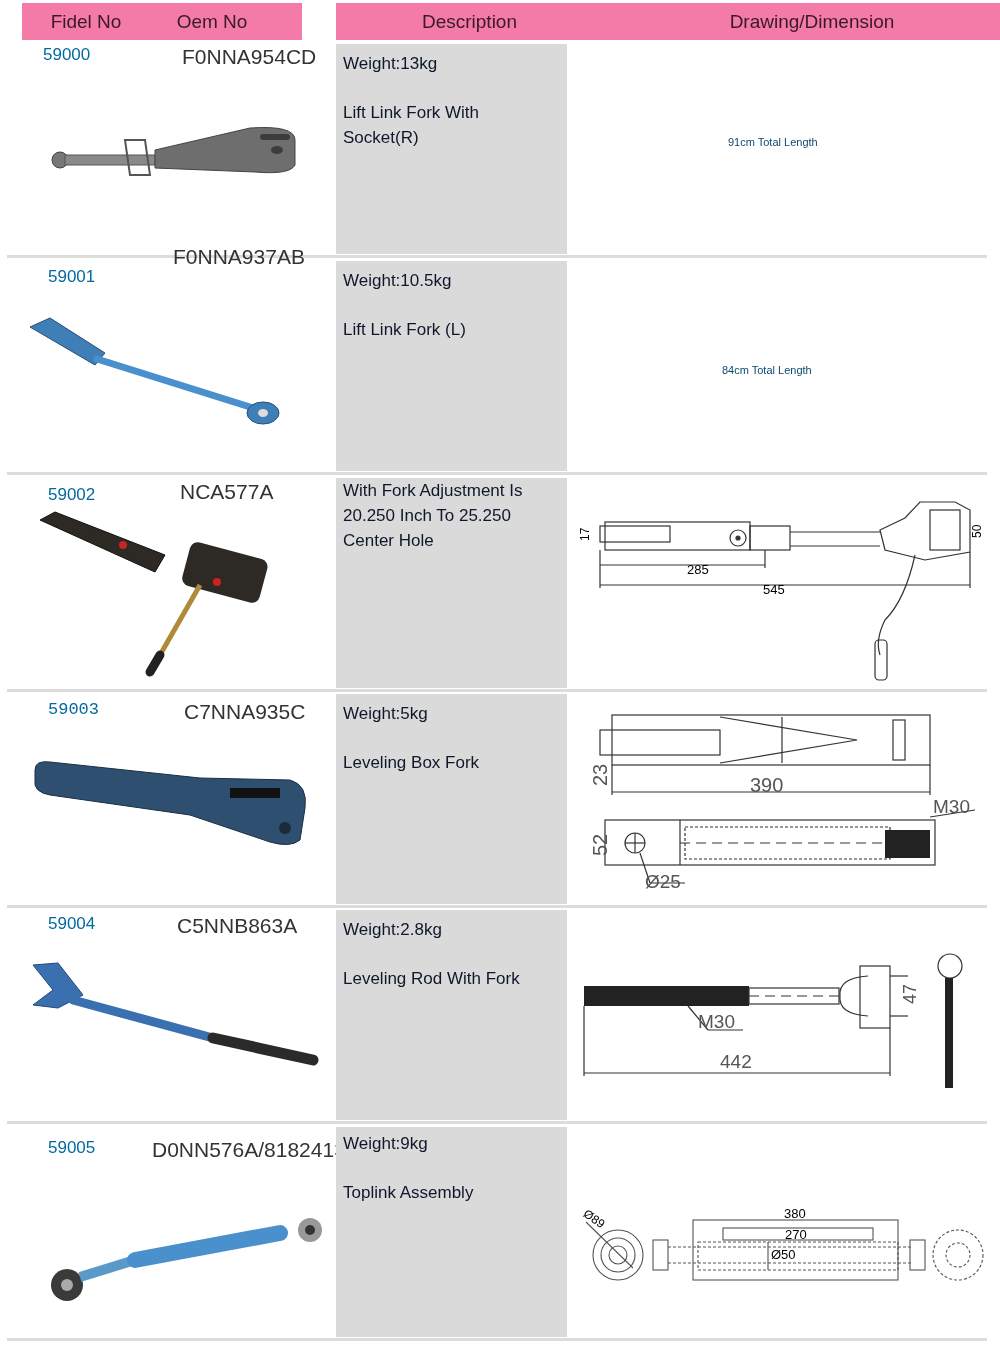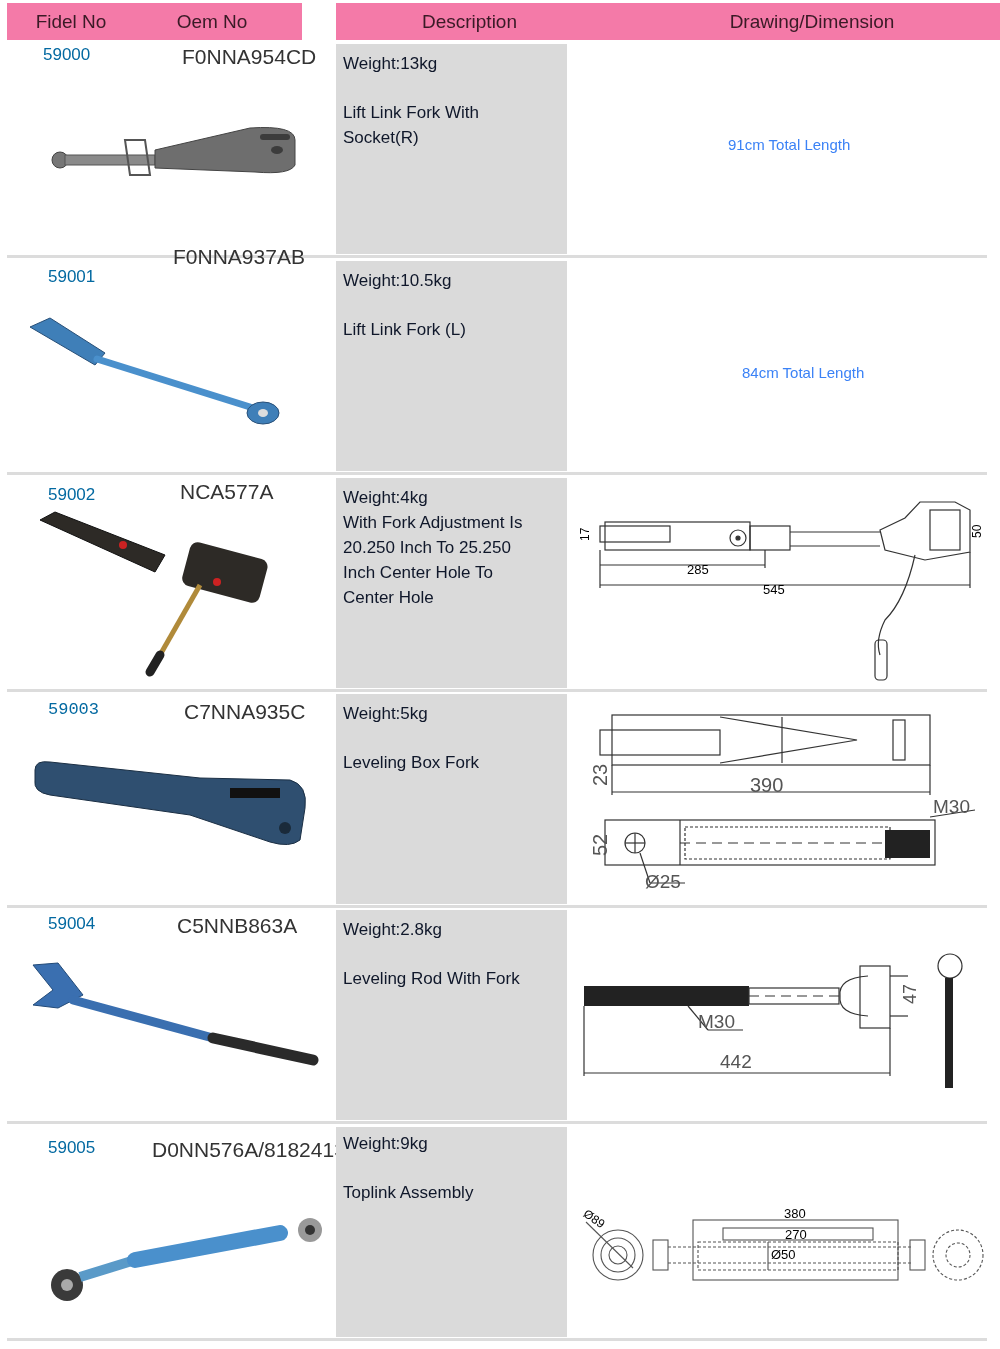--- a/index.html
+++ b/index.html
@@ -7,29 +7,29 @@
          font-family: "Liberation Sans", sans-serif; color: #222; }
   .hdr { position: absolute; top: 3px; height: 37px; background: #f47aa8;
          color: #3a1a26; font-size: 19px; display: flex; align-items: center; justify-content: center; }
   .row-line { position: absolute; left: 7px; width: 980px; height: 3px; background: #dcdcdc; }
   .fid { position: absolute; font-size: 17px; color: #0369a1; }
   .oem { position: absolute; font-size: 21px; color: #333; }
   .desc { position: absolute; left: 336px; width: 231px; background: #dadada; }
   .desc p { margin: 0; font-size: 17px; line-height: 25px; color: #0f172a; padding-left: 7px; }
   .desc .w { padding-top: 7px; }
   .desc .t { margin-top: 24px; }
-  .dim { position: absolute; font-size: 15px; color: #3b82f6; }
+  .dim { position: absolute; font-size: 11px; color: #0c4a6e; }
   .photo { position: absolute; }
   .drawing { position: absolute; }
   svg text { font-family: "Liberation Sans", sans-serif; }
 </style>
 </head>
 <body>
 
-<div class="hdr" style="left:7px;width:128px;">Fidel No</div>
+<div class="hdr" style="left:22px;width:128px;">Fidel No</div>
 <div class="hdr" style="left:122px;width:180px;">Oem No</div>
 <div class="hdr" style="left:336px;width:267px;">Description</div>
 <div class="hdr" style="left:571px;width:482px;">Drawing/Dimension</div>
 
 <div>
   <div class="fid" style="left:43px;top:45px;">59000</div>
   <div class="oem" style="left:182px;top:45px;">F0NNA954CD</div>
   <div class="desc" style="top:44px;height:210px;">
     <p class="w">Weight:13kg</p>
     <p class="t">Lift Link Fork With</p>
@@ -47,38 +47,36 @@
   <div class="row-line" style="top:255px;"></div>
 </div>
 
 <div>
   <div class="fid" style="left:48px;top:267px;">59001</div>
   <div class="oem" style="left:173px;top:245px;">F0NNA937AB</div>
   <div class="desc" style="top:261px;height:210px;">
     <p class="w">Weight:10.5kg</p>
     <p class="t">Lift Link Fork (L)</p>
   </div>
-  <div class="dim" style="left:722px;top:364px;margin-left:20px;">84cm Total Length</div>
+  <div class="dim" style="left:722px;top:364px;">84cm Total Length</div>
   <svg class="photo" style="left:25px;top:315px;" width="260" height="115" viewBox="0 0 260 115">
     <path d="M5 12 L25 3 L80 38 L70 50 Z" fill="#3f7fb8" stroke="#274f78"></path>
     <line x1="72" y1="44" x2="225" y2="92" stroke="#4a90cc" stroke-width="7" stroke-linecap="round"></line>
     <ellipse cx="238" cy="98" rx="16" ry="11" fill="#3f7fb8" stroke="#274f78"></ellipse>
     <ellipse cx="238" cy="98" rx="5" ry="4" fill="#ddd"></ellipse>
   </svg>
   <div class="row-line" style="top:472px;"></div>
 </div>
 
 <div>
   <div class="fid" style="left:48px;top:485px;">59002</div>
   <div class="oem" style="left:180px;top:480px;">NCA577A</div>
   <div class="desc" style="top:478px;height:210px;">
-    <p class="w">Weight:4kg</p>
     <p>With Fork  Adjustment Is</p>
     <p>20.250 Inch To 25.250</p>
-    <p>Inch Center Hole To</p>
     <p>Center Hole</p>
   </div>
   <svg class="photo" style="left:35px;top:510px;" width="240" height="170" viewBox="0 0 240 170">
     <path d="M5 10 L20 2 L130 45 L120 62 Z" fill="#2d2a26" stroke="#111"></path>
     <circle cx="88" cy="35" r="4" fill="#c22"></circle>
     <rect x="150" y="40" width="80" height="45" rx="8" fill="#2d2a26" transform="rotate(15 190 62)"></rect>
     <circle cx="182" cy="72" r="4" fill="#c22"></circle>
     <line x1="165" y1="75" x2="125" y2="145" stroke="#b08a3a" stroke-width="5"></line>
     <line x1="125" y1="145" x2="115" y2="162" stroke="#222" stroke-width="9" stroke-linecap="round"></line>
   </svg>

